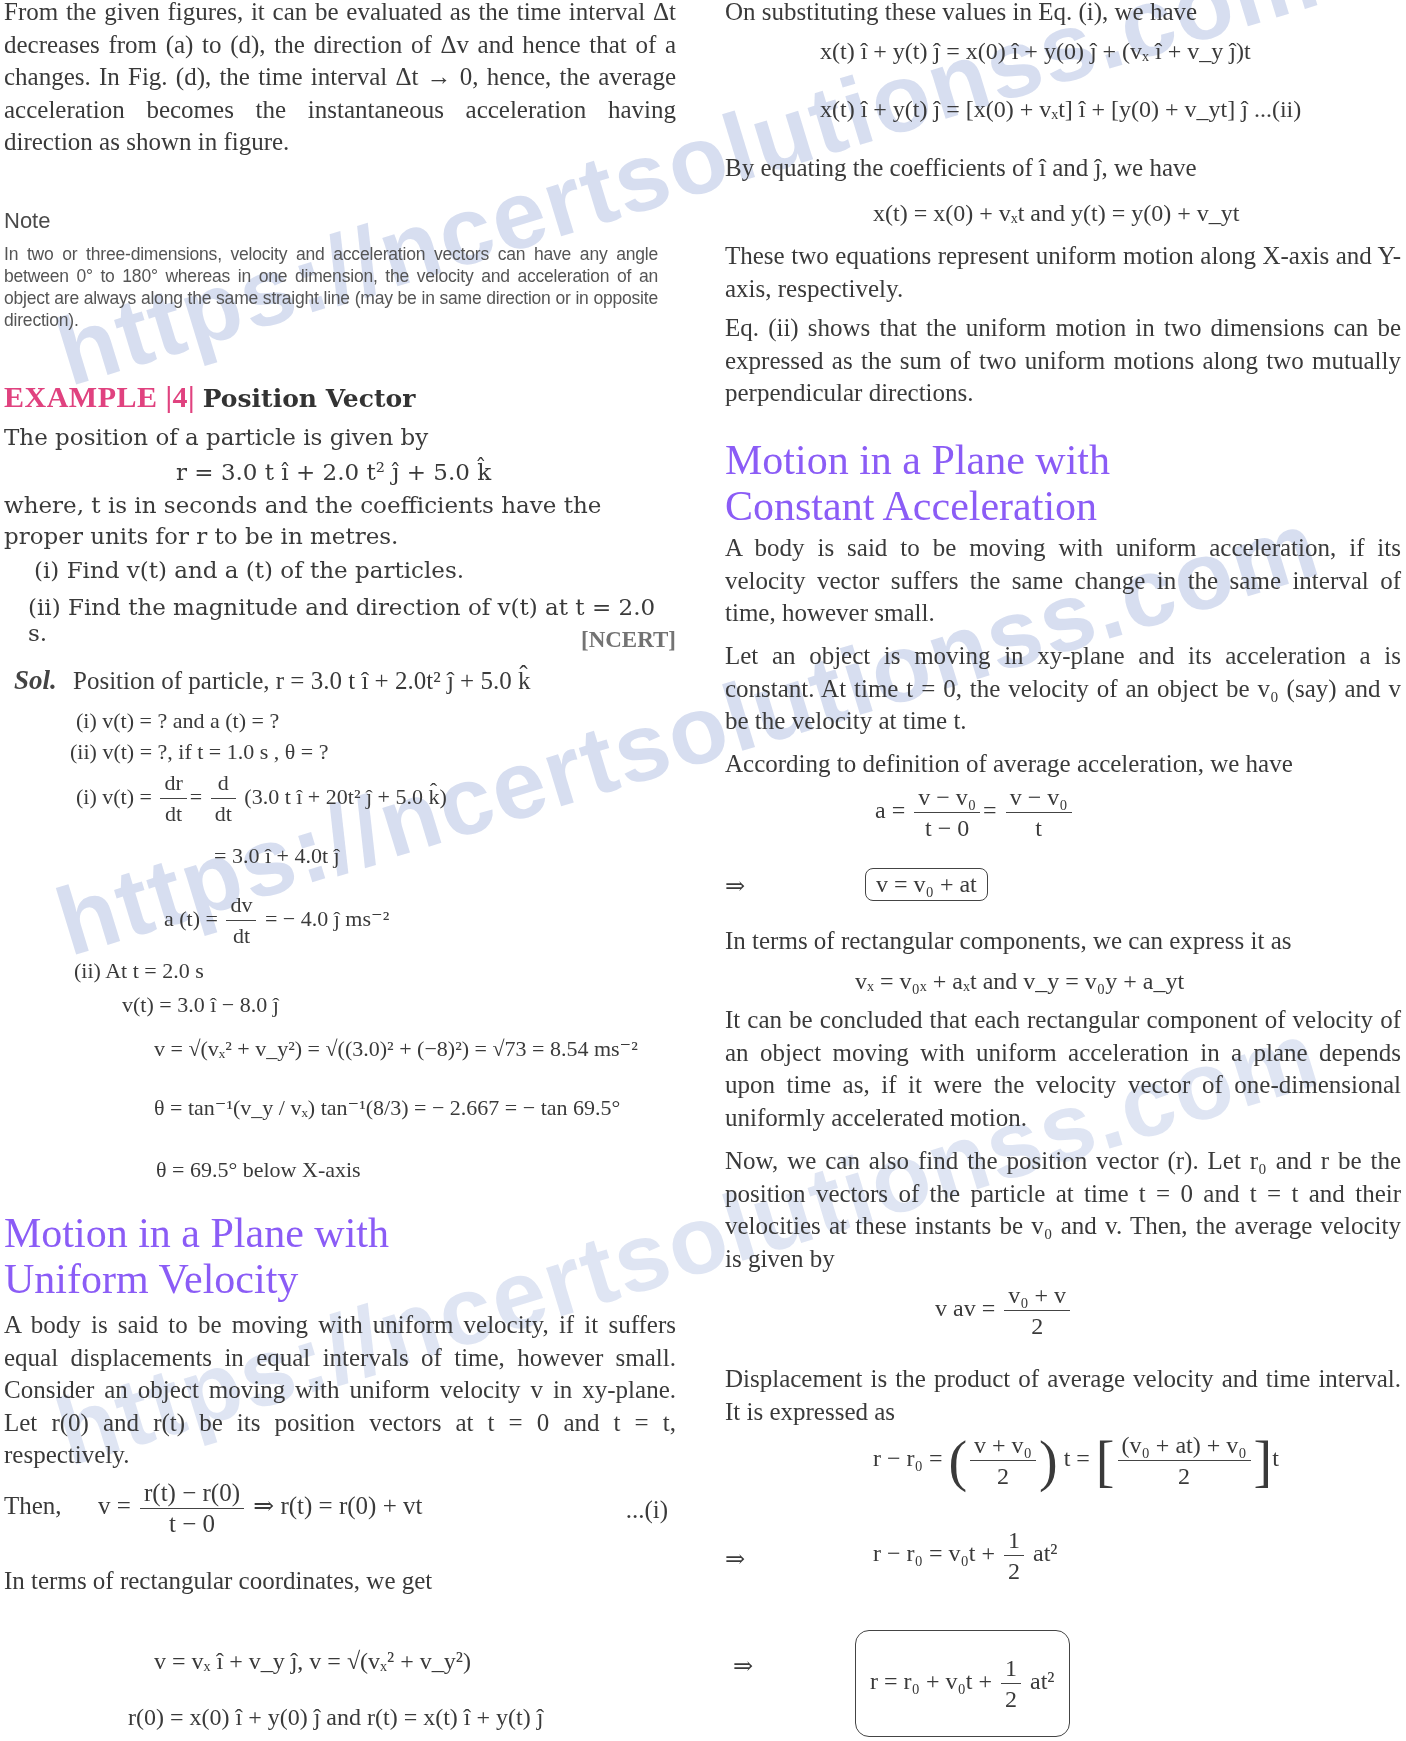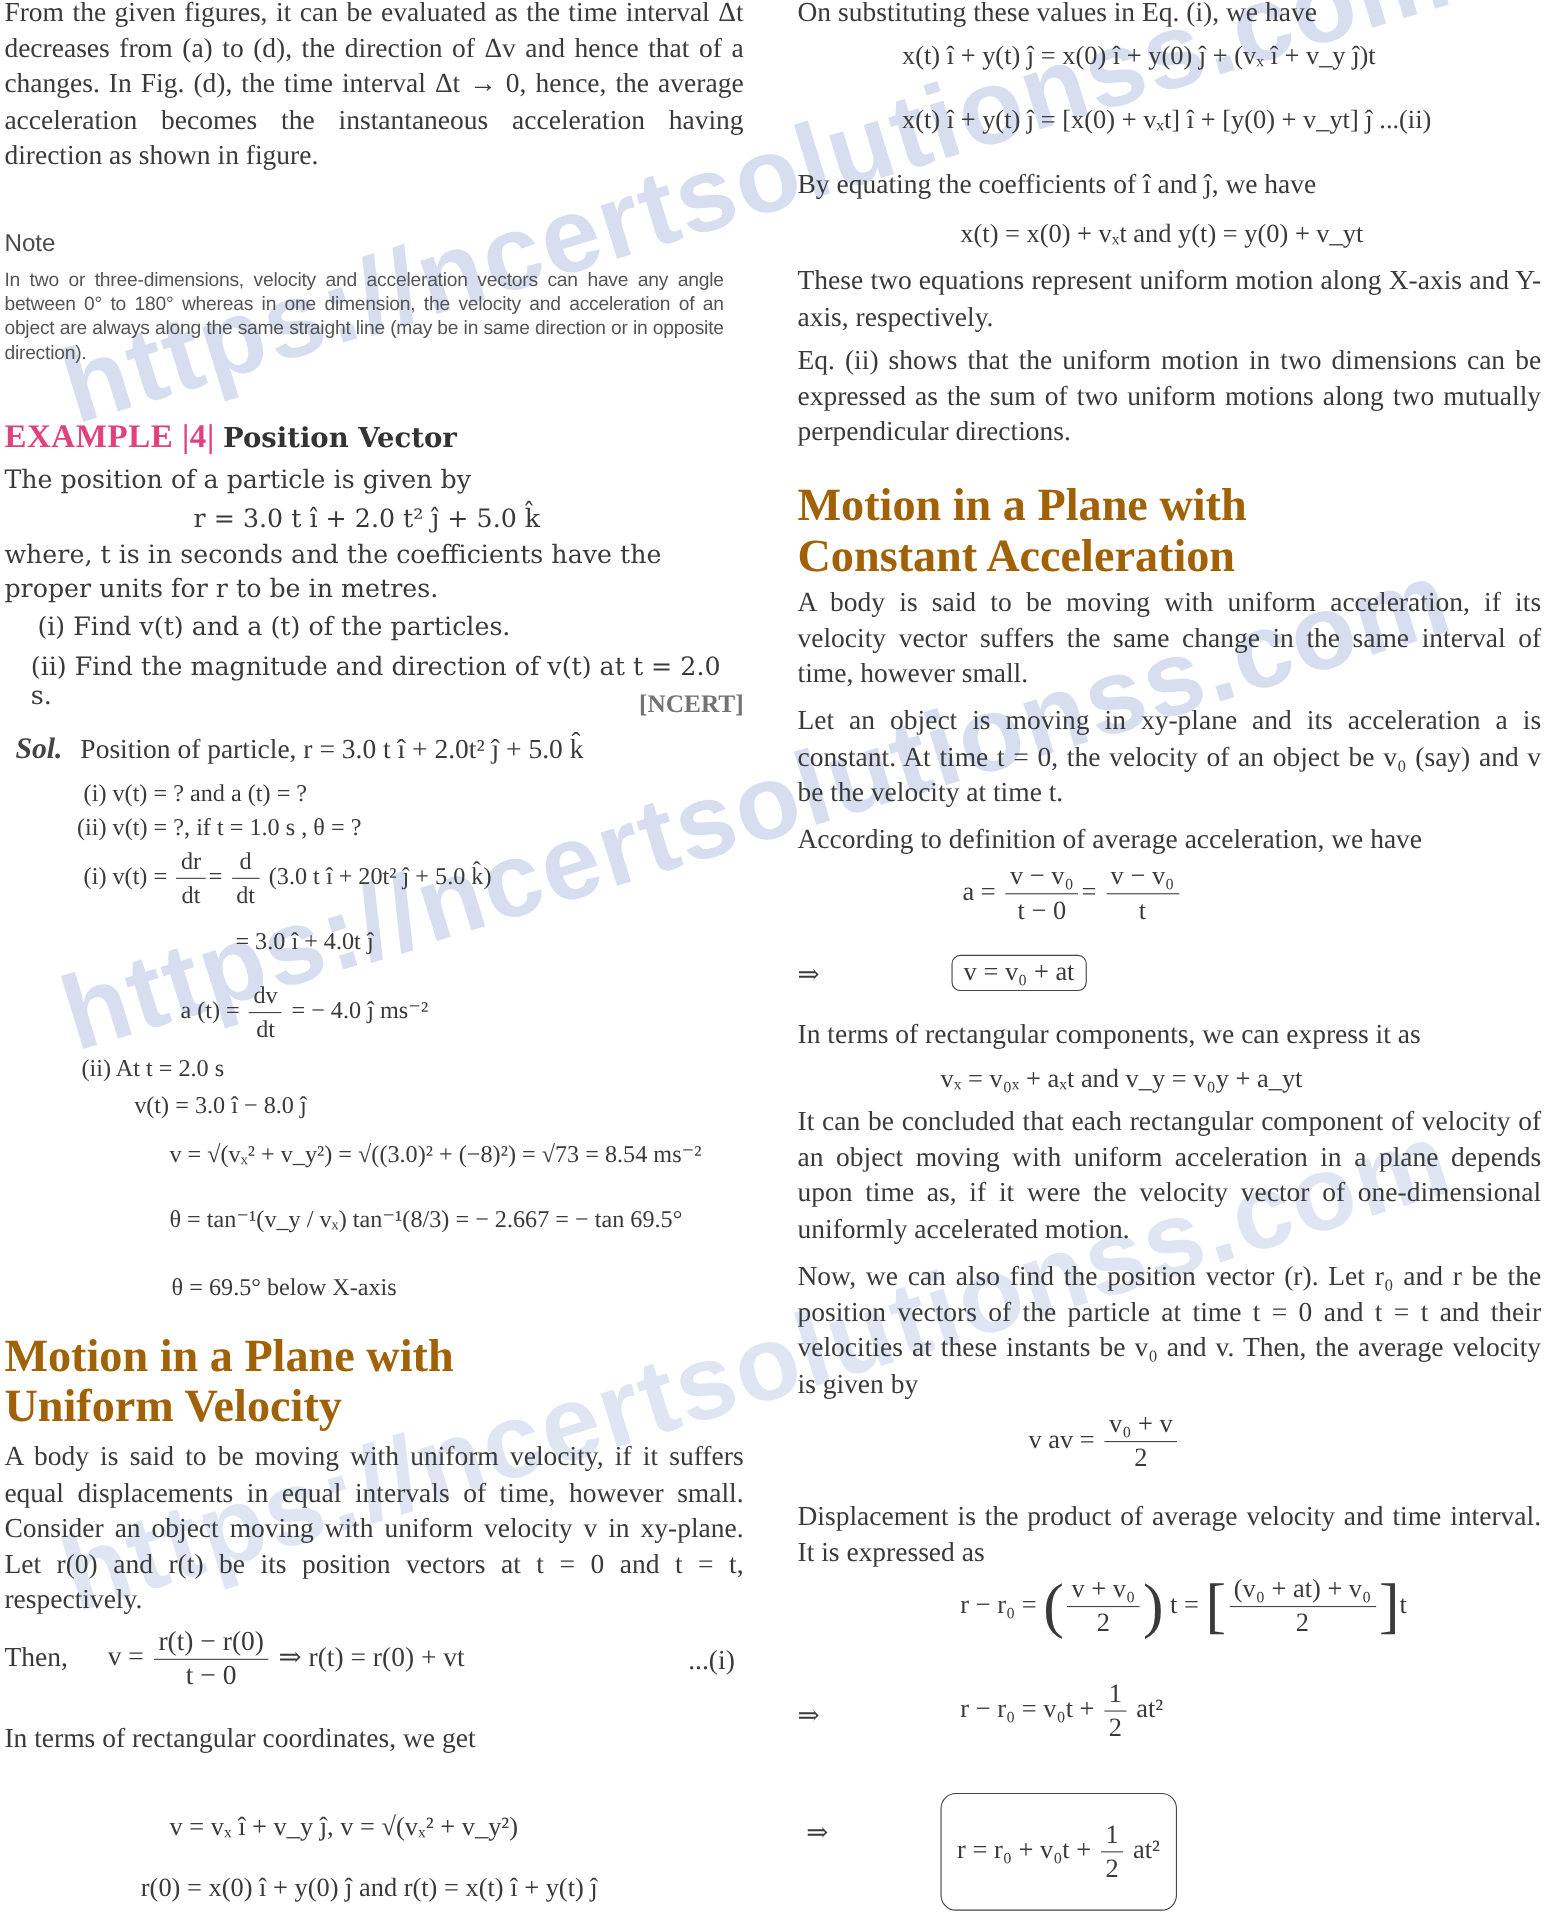--- a/index.html
+++ b/index.html
@@ -8,21 +8,21 @@
   .col { position: absolute; top: 0; }
   .left { left: 4px; width: 672px; }
   .right { left: 725px; width: 676px; }
   .p { font-size: 25px; line-height: 32.5px; margin: 0; text-align: justify; text-align-last: left; }
   .p.just-last { text-align-last: justify; }
   .note-h { font-family: "Liberation Sans", "DejaVu Sans", sans-serif; font-size: 22px; color: #4a4a4a; margin: 0; }
   .note-p { font-family: "Liberation Sans", "DejaVu Sans", sans-serif; font-size: 17.5px; line-height: 22px; color: #555; margin: 0; text-align: justify; letter-spacing: -0.2px; }
   .ex-head { font-size: 30px; font-weight: bold; margin: 0; white-space: nowrap; }
   .ex-head .ex { color: #e0427f; letter-spacing: 0.5px; }
   .ex-head .ttl { color: #333; font-family: "DejaVu Serif", serif; font-size: 25px; }
-  .sec-h { font-size: 42px; line-height: 46px; color: #a16207; margin: 0; font-weight: bold; }
+  .sec-h { font-size: 42px; line-height: 46px; color: #8b5cf6; margin: 0; font-weight: normal; }
   .eq { font-size: 24px; white-space: nowrap; position: absolute; }
   .sm { font-size: 22px; }
   .cam { font-family: "DejaVu Serif", serif; font-size: 23px; }
   .abs { position: absolute; }
   i { font-style: italic; }
   .frac { display: inline-block; vertical-align: middle; text-align: center; margin: 0 3px; }
   .frac > span { display: block; padding: 0 4px; line-height: 30px; }
   .frac > span.num { border-bottom: 1.6px solid #444; }
   .boxed { border: 1.8px solid #444; border-radius: 8px; padding: 2px 10px; display: inline-block; }
   .bigparen { font-size: 56px; vertical-align: middle; font-weight: 200; line-height: 1; }

